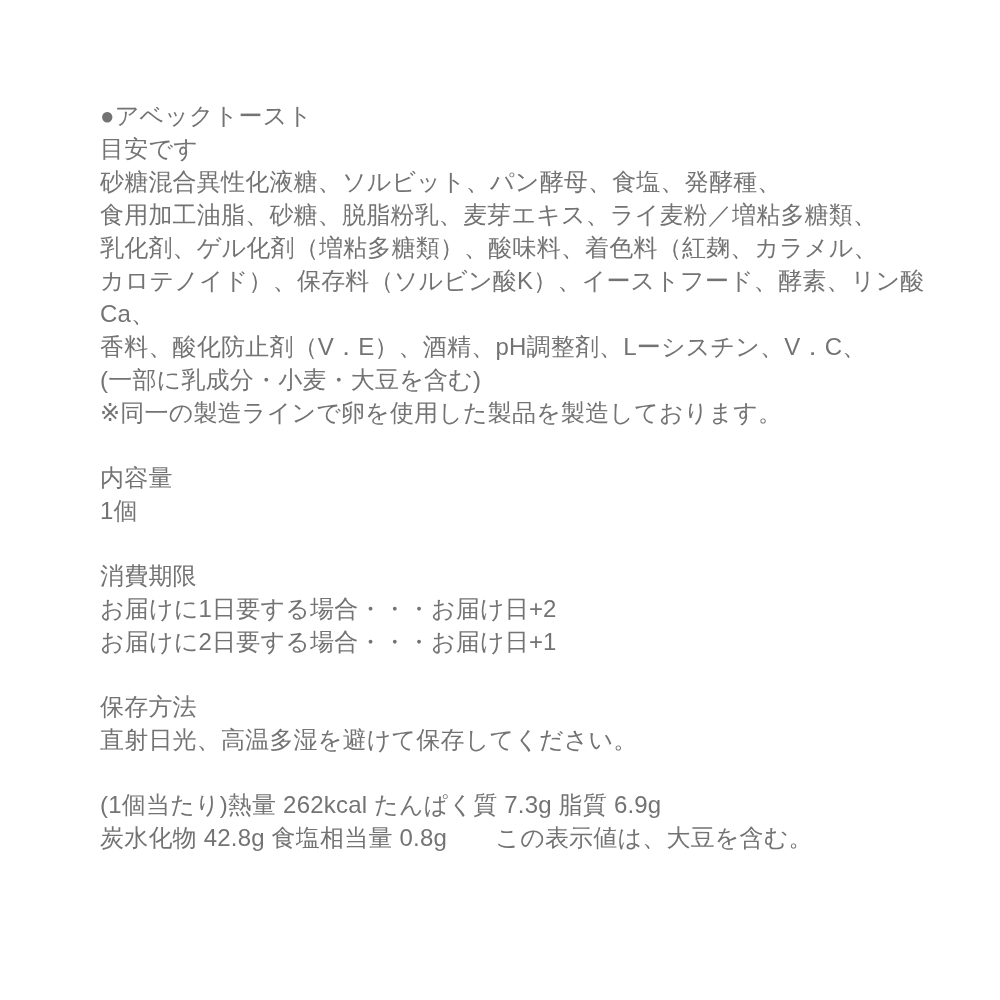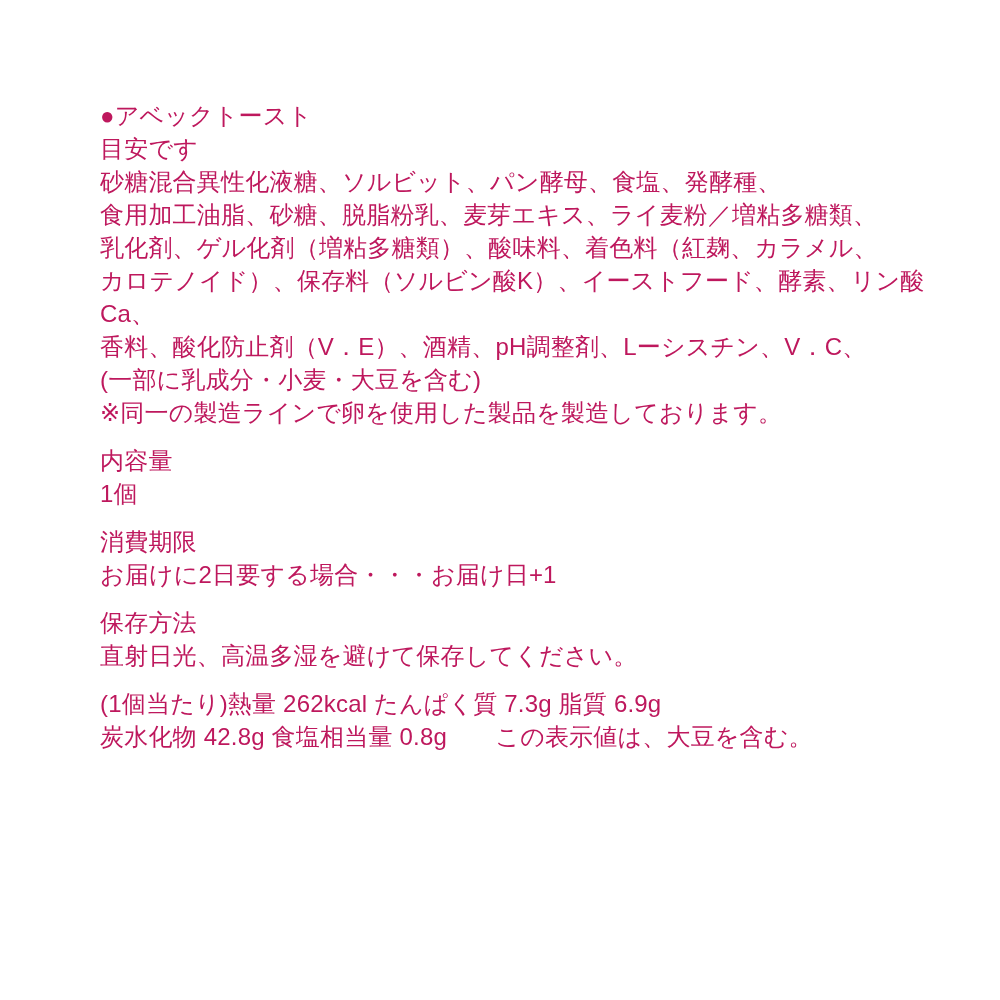--- a/index.html
+++ b/index.html
@@ -13,33 +13,33 @@
     overflow: hidden;
   }
   .label-page {
     box-sizing: border-box;
     width: 1000px;
     height: 1000px;
     padding: 99px 60px 0 100px;
     font-family: "Liberation Sans", "DejaVu Sans", sans-serif;
     font-size: 24px;
     line-height: 33px;
-    color: #be185d;
+    color: #737373;
     background: #ffffff;
   }
   .line {
     white-space: pre-wrap;
     letter-spacing: 0.2px;
   }
   .section {
     margin: 0;
     padding: 0;
   }
   .section.gap {
-    margin-top: 15px; 
+    margin-top: 32px; 
   }
 </style>
 </head>
 <body>
 
 <div class="label-page">
 
   <div class="line">●アベックトースト</div>
 
   <section class="section">
@@ -53,20 +53,21 @@
     <div class="line">※同一の製造ラインで卵を使用した製品を製造しております。</div>
   </section>
 
   <section class="section gap">
     <div class="line">内容量</div>
     <div class="line">1個</div>
   </section>
 
   <section class="section gap">
     <div class="line">消費期限</div>
+    <div class="line">お届けに1日要する場合・・・お届け日+2</div>
     <div class="line">お届けに2日要する場合・・・お届け日+1</div>
   </section>
 
   <section class="section gap">
     <div class="line">保存方法</div>
     <div class="line">直射日光、高温多湿を避けて保存してください。</div>
   </section>
 
   <section class="section gap">
     <div class="line">(1個当たり)熱量 262kcal たんぱく質 7.3g 脂質 6.9g</div>

